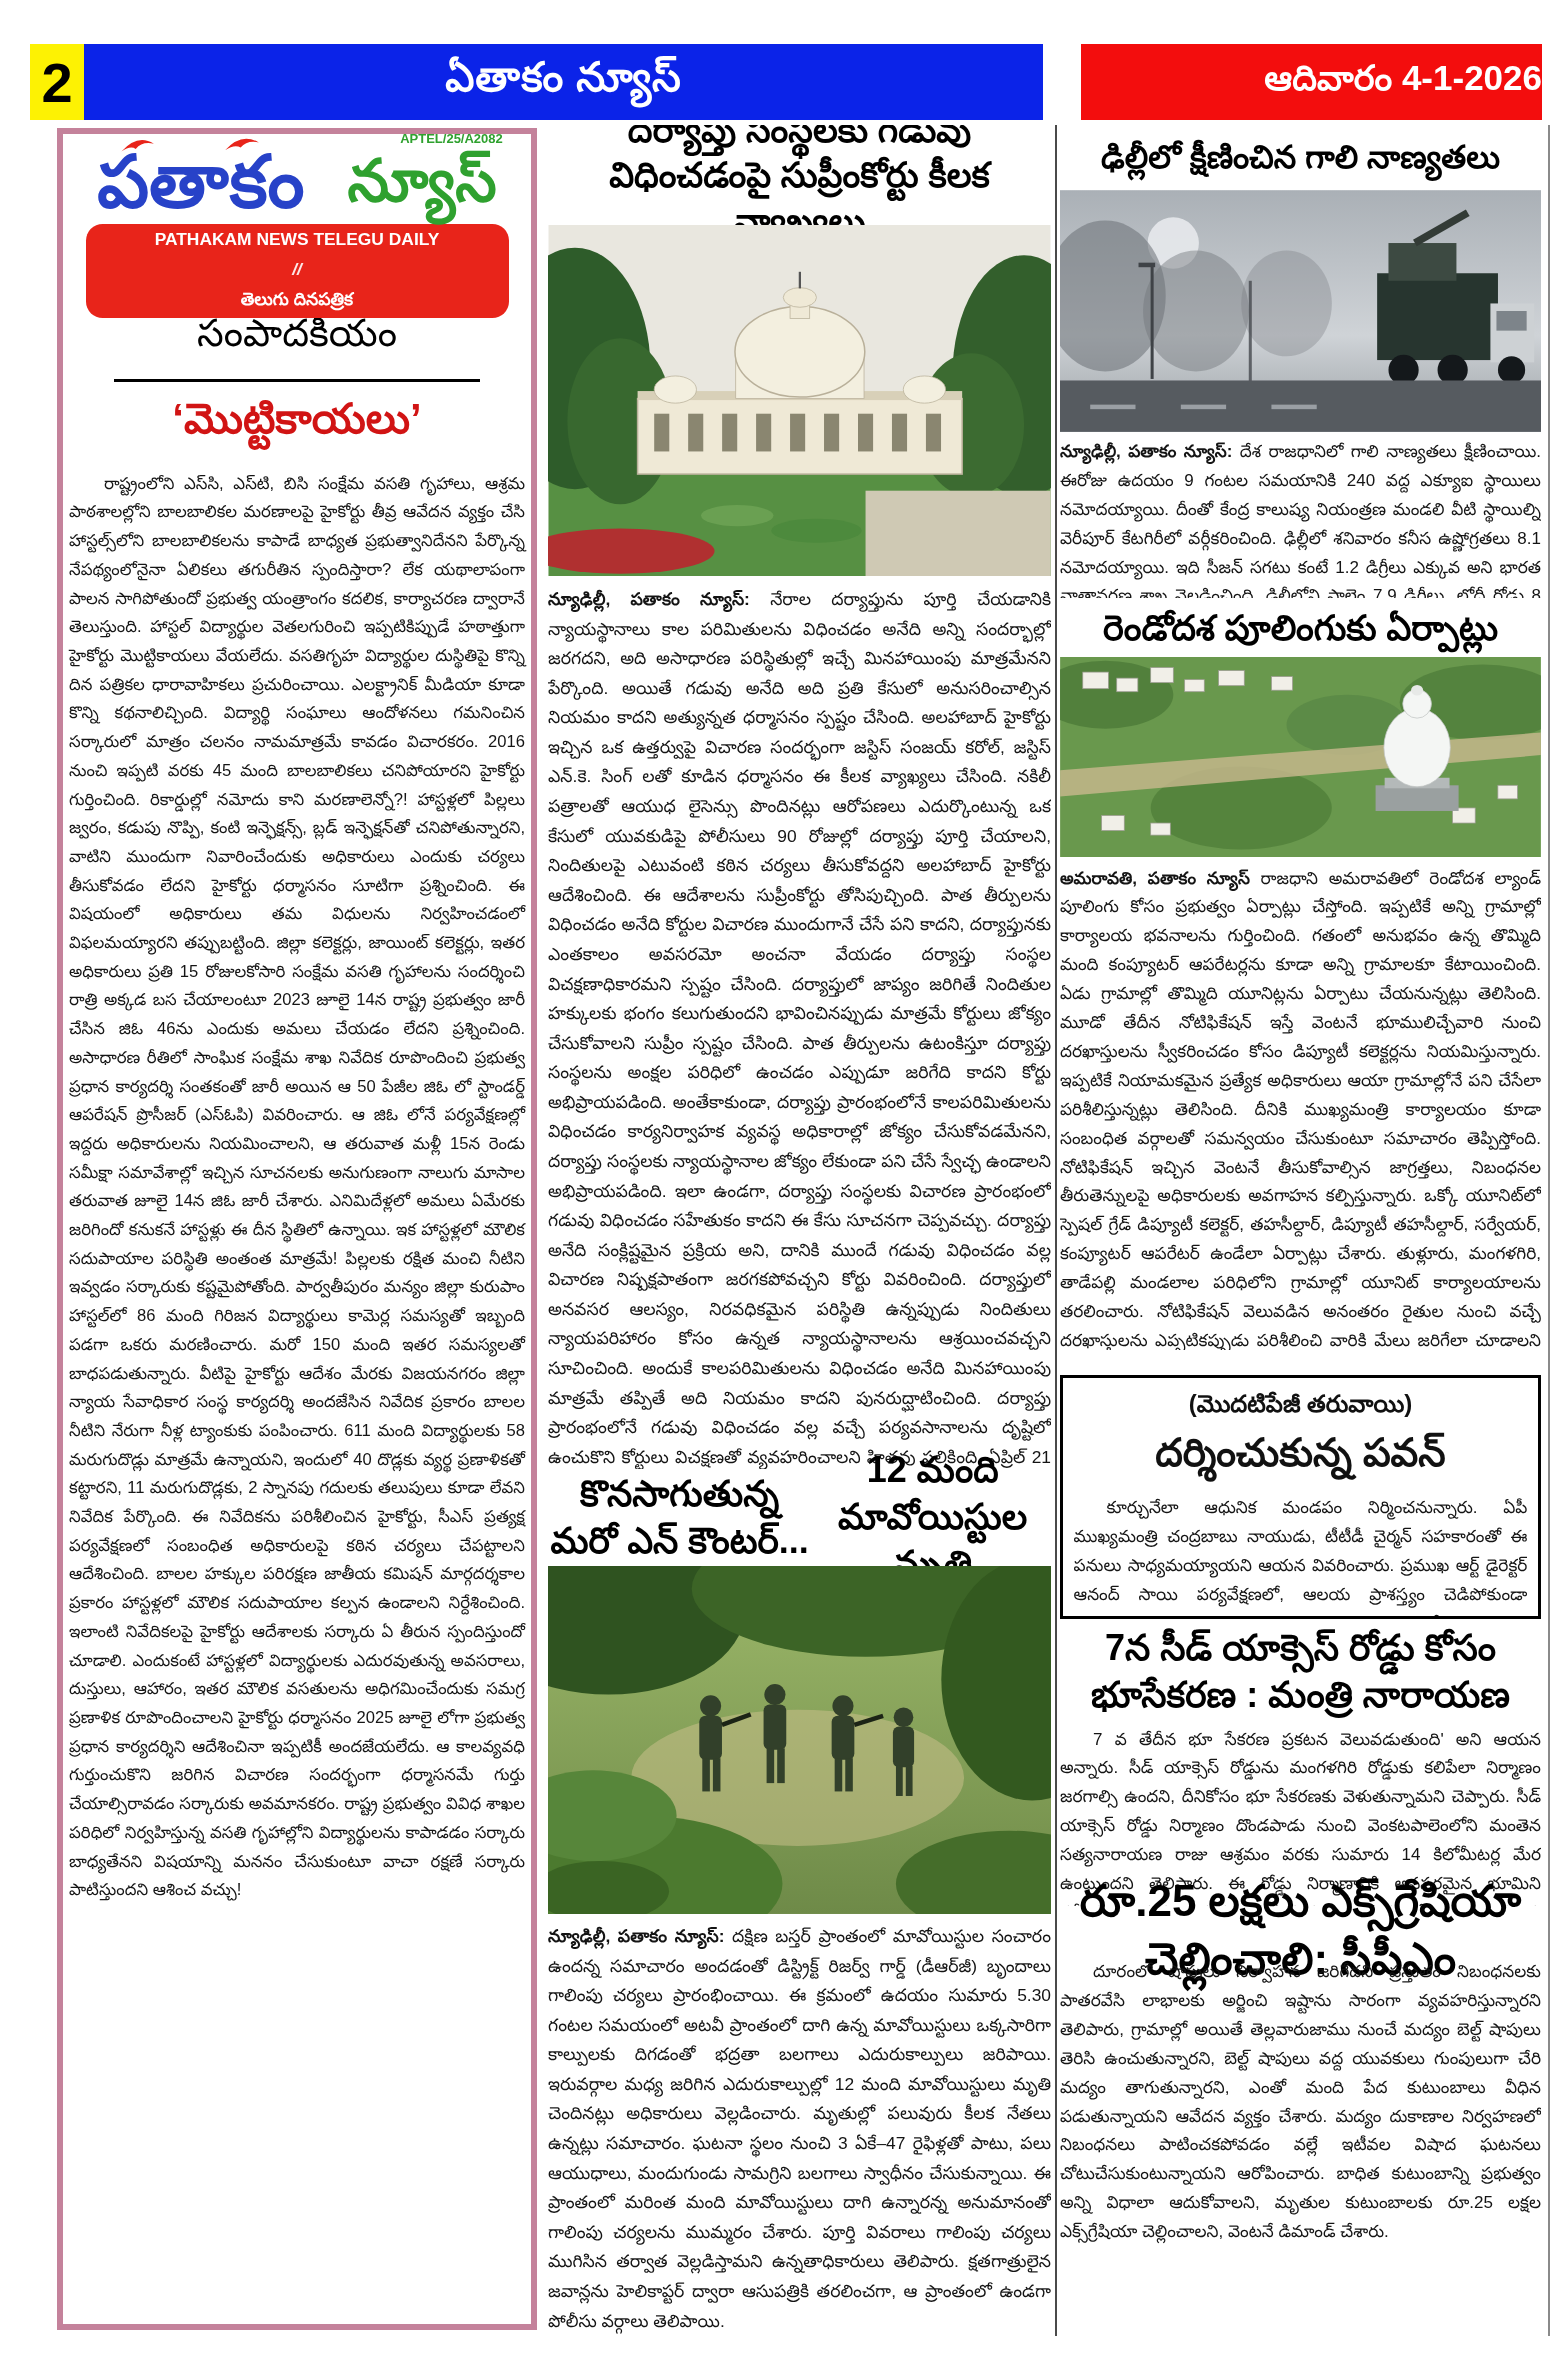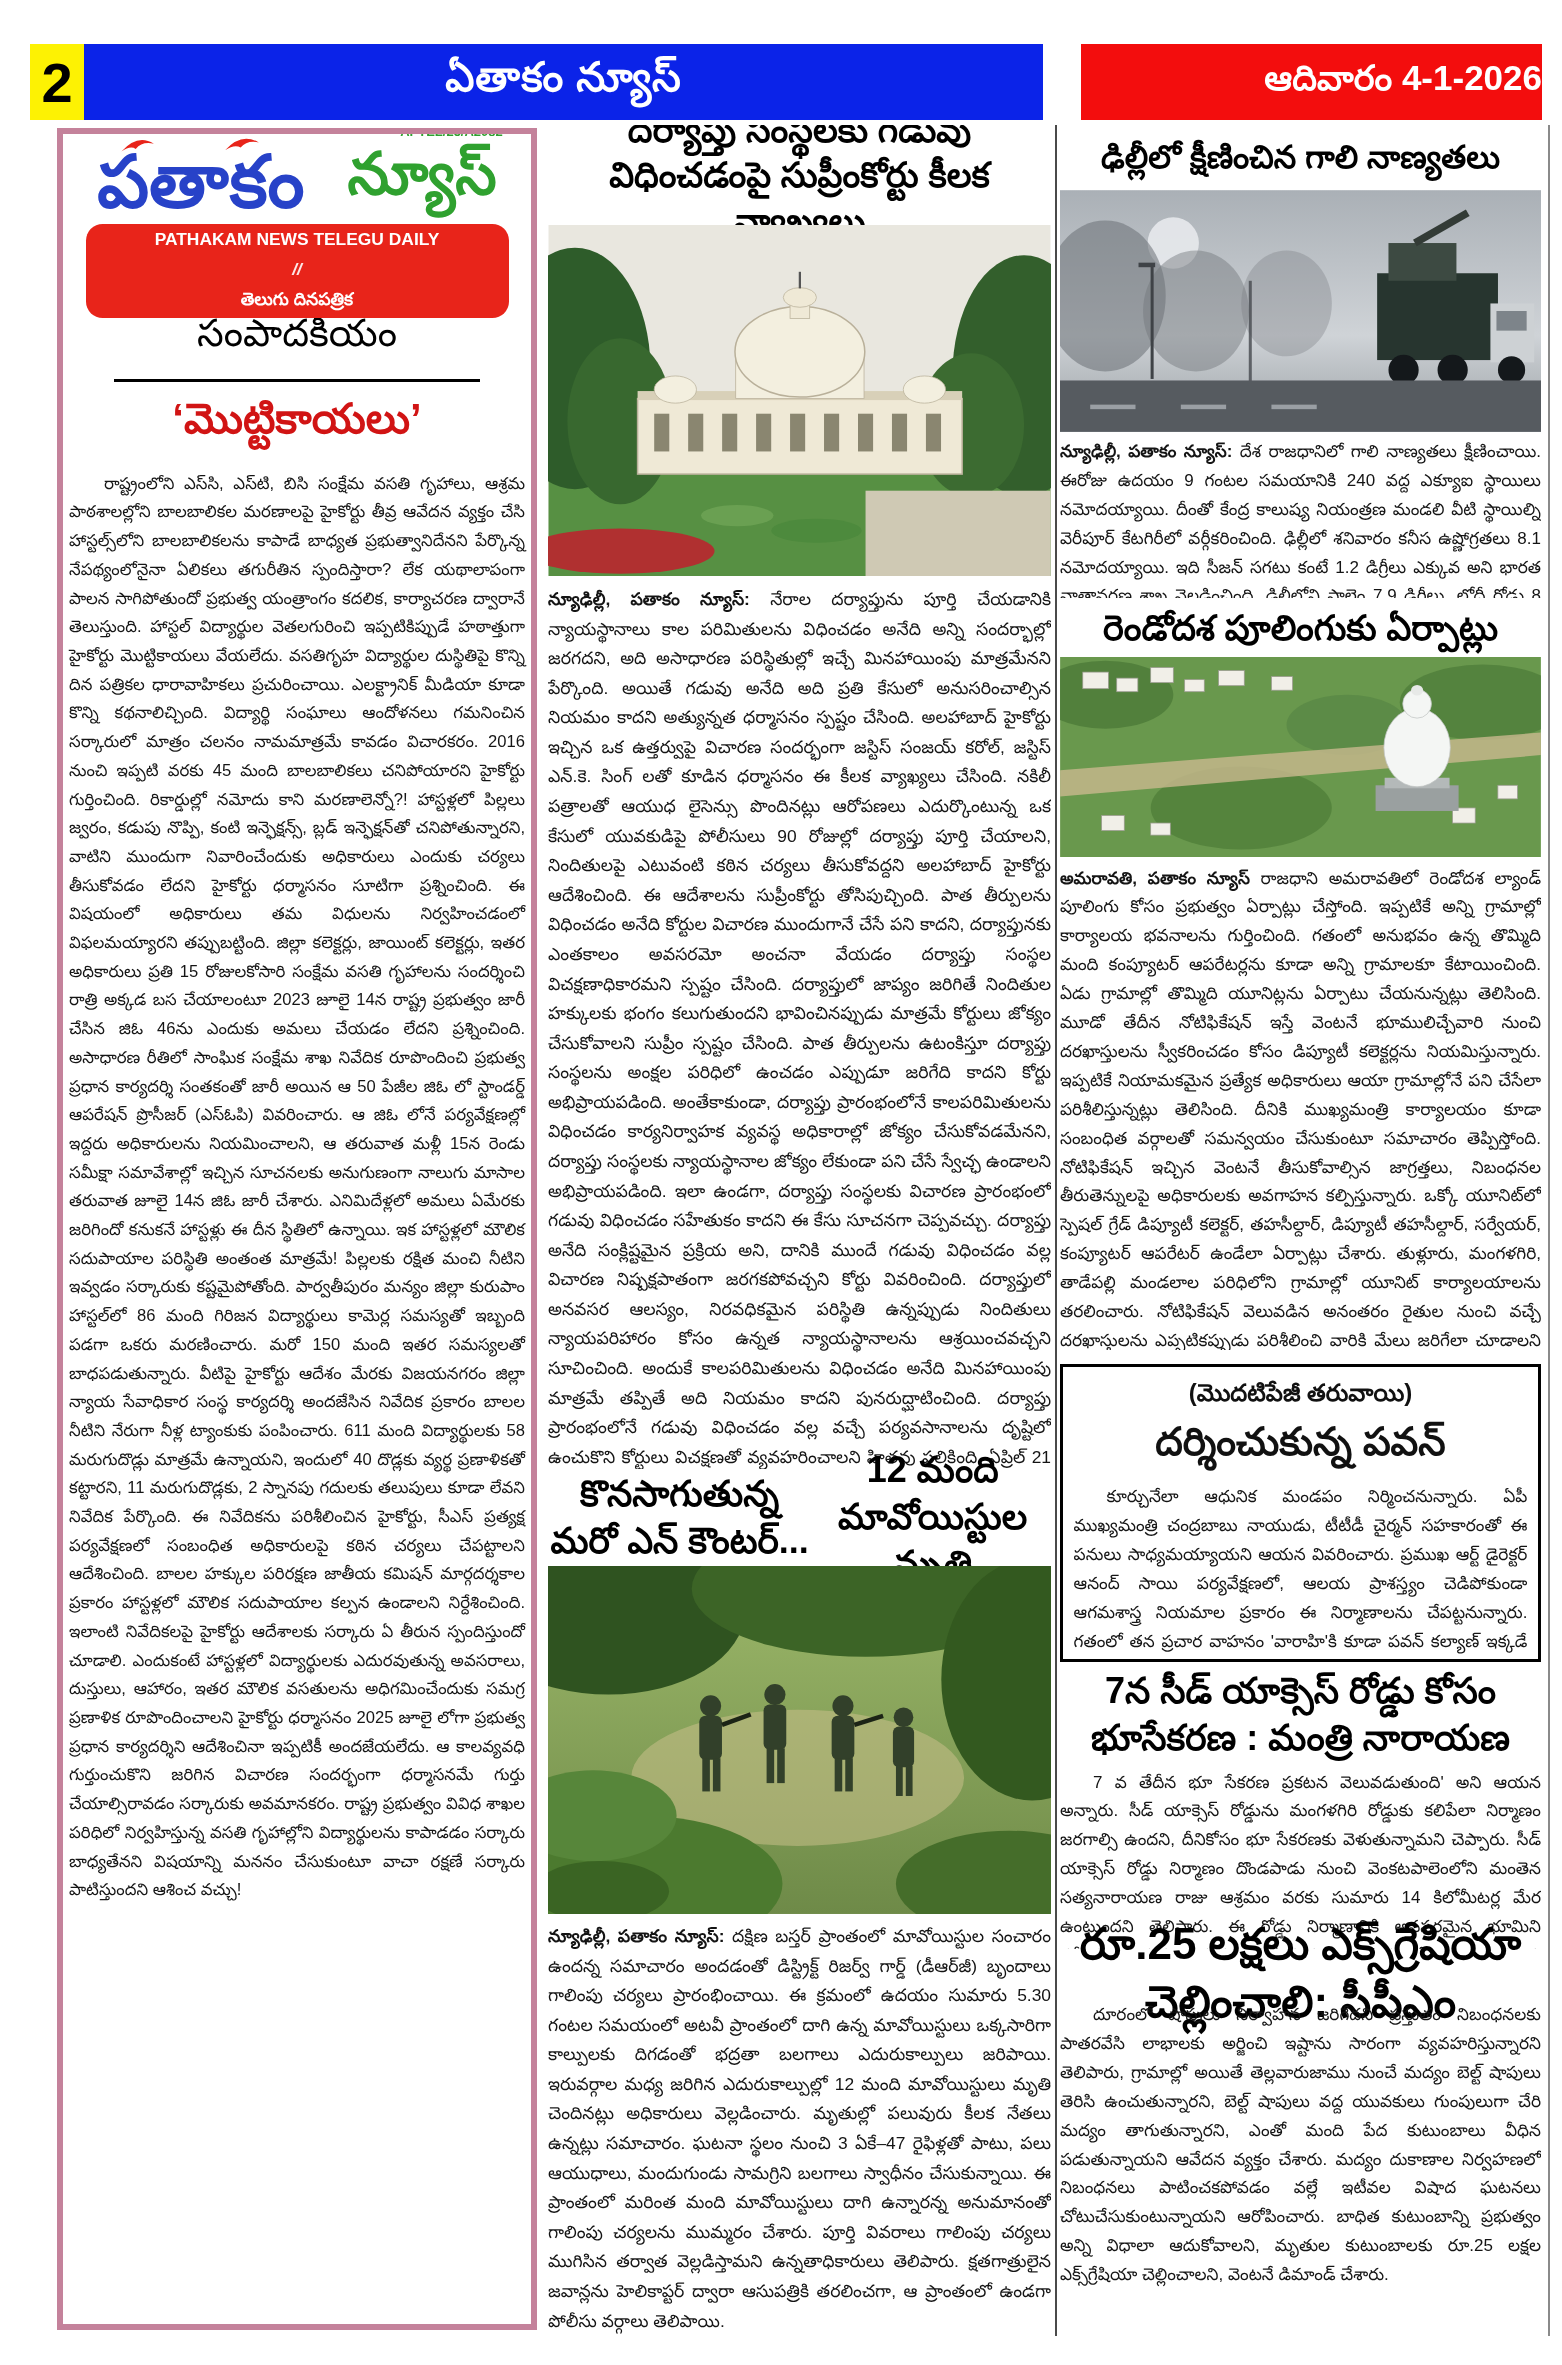--- a/index.html
+++ b/index.html
@@ -14,21 +14,21 @@
   .datebox{width:461px;background:#f30d0d;color:#fff;display:flex;align-items:center;justify-content:flex-end;
            font-size:35px;font-weight:bold;margin-left:38px;}
   
   .col-left{position:absolute;left:57px;top:128px;width:468px;height:2190px;
             border:6px solid #c4829b;background:#fff;overflow:hidden;}
   .col-mid{position:absolute;left:548px;top:125px;width:503px;height:2211px;overflow:hidden;}
   .col-right{position:absolute;left:1060px;top:125px;width:481px;height:2211px;overflow:hidden;}
   .vline{position:absolute;width:1.5px;background:#4a4a4a;}
   
   .logo{position:relative;text-align:center;padding-top:10.6px;height:148px;}
-  .logo-row{display:flex;justify-content:center;align-items:flex-start;gap:15px;}
+  .logo-row{display:flex;justify-content:center;align-items:center;gap:15px;}
   .logo-main{color:#2742c8;font-size:73px;font-weight:bold;line-height:1;position:relative;}
   .logo-accent{color:#2fa12f;font-size:59px;font-weight:bold;line-height:1;position:relative;margin-left:28px;}
   .logo-reg{position:absolute;top:-19.7px;right:-6px;color:#2fa12f;font-size:13px;font-weight:bold;white-space:nowrap;}
   .birds{position:absolute;top:-15px;left:4.5px;width:100%;height:30px;pointer-events:none;}
   .ribbon{margin:6px auto 0;width:423px;background:#e8241a;color:#fff;border-radius:16.6px;
           font-size:17.4px;font-weight:bold;display:flex;align-items:center;justify-content:center;
           gap:9px;padding:5.3px 0;flex-direction:column;}
   .ribbon .sep{font-style:italic;opacity:.9;}
   
   .ed-section{text-align:center;font-size:38px;color:#000;margin-top:19.7px;font-weight:500;}
@@ -40,21 +40,21 @@
   .headline{font-weight:bold;color:#000;text-align:center;line-height:1.3;}
   .h-mid1{font-size:35px;height:100px;display:flex;align-items:center;justify-content:center;}
   .h-mid2{font-size:36px;height:97px;display:flex;flex-direction:row;align-items:center;justify-content:center;gap:3px;}
   .body-txt{font-size:17.4px;line-height:1.7;text-align:justify;color:#141414;overflow:hidden;}
   .dateline{font-weight:bold;}
   .indent{text-indent:33px;}
   .photo{display:block;width:100%;}
   
   .h-r1{font-size:32px;height:65px;display:flex;align-items:center;justify-content:center;}
   .h-r2{font-size:35px;height:59px;display:flex;align-items:center;justify-content:center;}
-  .box-art{border:3px solid #000;margin-top:14px;height:298px;padding:7.6px 10.6px;box-sizing:border-box;overflow:hidden;}
+  .box-art{border:3px solid #000;margin-top:25px;height:244px;padding:7.6px 10.6px;box-sizing:border-box;overflow:hidden;}
   .box-kicker{text-align:center;font-size:24px;font-weight:bold;margin-top:4.5px;}
   .box-title{text-align:center;font-size:39px;font-weight:bold;margin:7.6px 0 9px;}
   .h-r3{font-size:36px;height:107px;display:flex;flex-direction:column;align-items:center;justify-content:center;}
   .h-r4{font-size:44px;height:48px;display:flex;align-items:center;justify-content:center;}
   .rb{font-size:17px;}
 </style>
 </head>
 <body>
 
 <div class="page">

